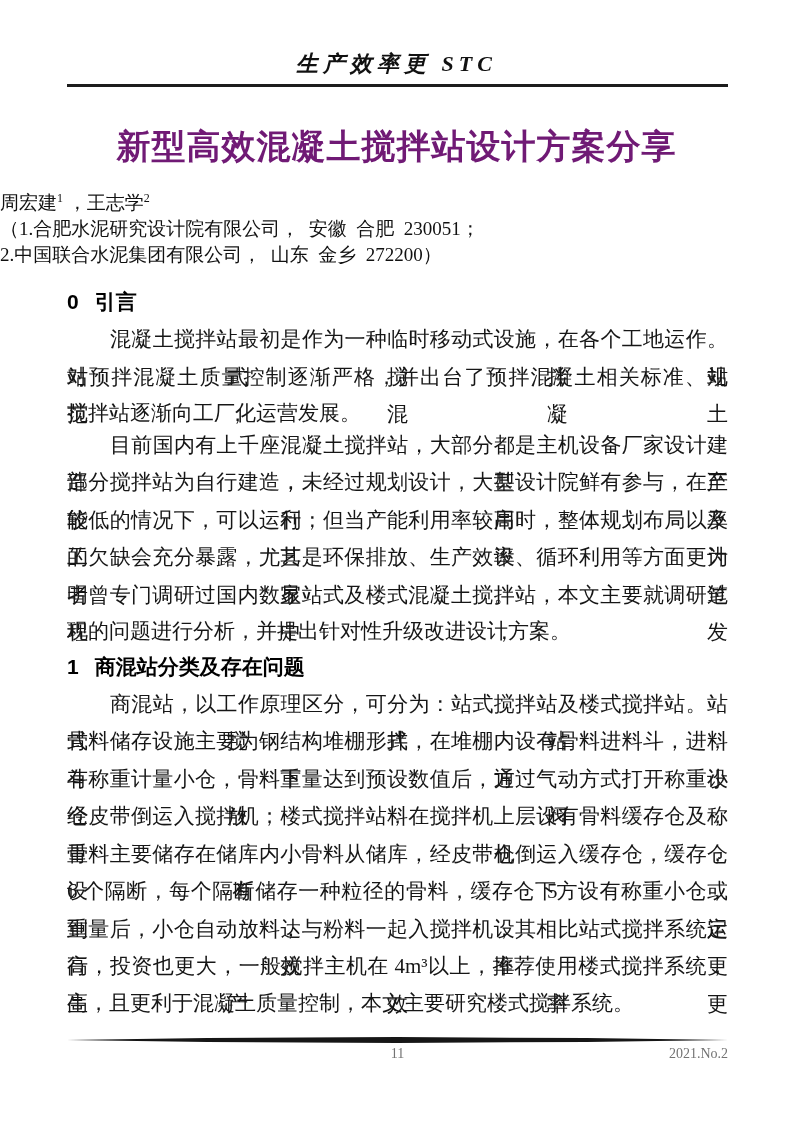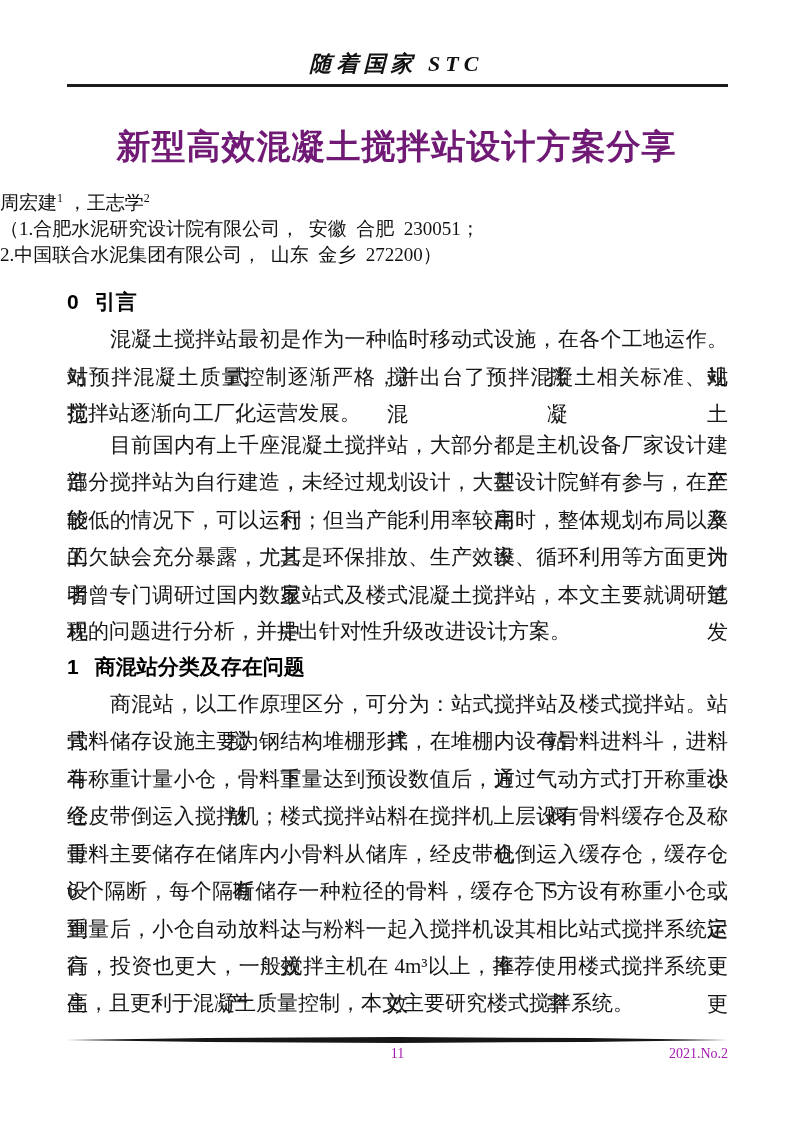--- a/index.html
+++ b/index.html
@@ -30,30 +30,30 @@
   .para + .para{margin-top:-7px;}
   .para + .sec-heading{margin-top:0;}
   .bline{font-size:21px;line-height:37.5px;height:37.5px;
     text-align:justify;text-align-last:justify;text-justify:inter-character;}
   .bline.first{text-indent:43px;}
   .bline.last{text-align-last:left;font-family:Liberation Mono, monospace;}
 
   
   .footer-rule{position:absolute;top:1037px;left:67px;width:661px;height:6px;display:block;}
   .footer-row{position:absolute;top:1044px;left:67px;width:661px;height:20px;
-    font:14px/20px "Liberation Serif","DejaVu Serif",serif;color:#a21caf;}
+    font:14px/20px "Liberation Serif","DejaVu Serif",serif;color:#737373;}
   .page-number{position:absolute;left:0;top:0;width:100%;text-align:center;}
   .issue{position:absolute;right:0;top:0;}
 </style>
 </head>
 <body>
 
 <div class="page">
 
-  <div class="journal-name">随着国家 STC</div>
+  <div class="journal-name">生产效率更 STC</div>
   <div class="header-rule"></div>
 
   <h1 class="article-title">新型高效混凝土搅拌站设计方案分享</h1>
 
   <div class="byline">
     <div class="authors"><span>周宏建</span><sup class="author-sup">1</sup><span class="author-sep"> ，</span><span>王志学</span><sup class="author-sup">2</sup></div>
     <div class="affiliation">（1.合肥水泥研究设计院有限公司，  安徽  合肥  230051；</div>
     <div class="affiliation">2.中国联合水泥集团有限公司，  山东  金乡  272200）</div>
   </div>
 

